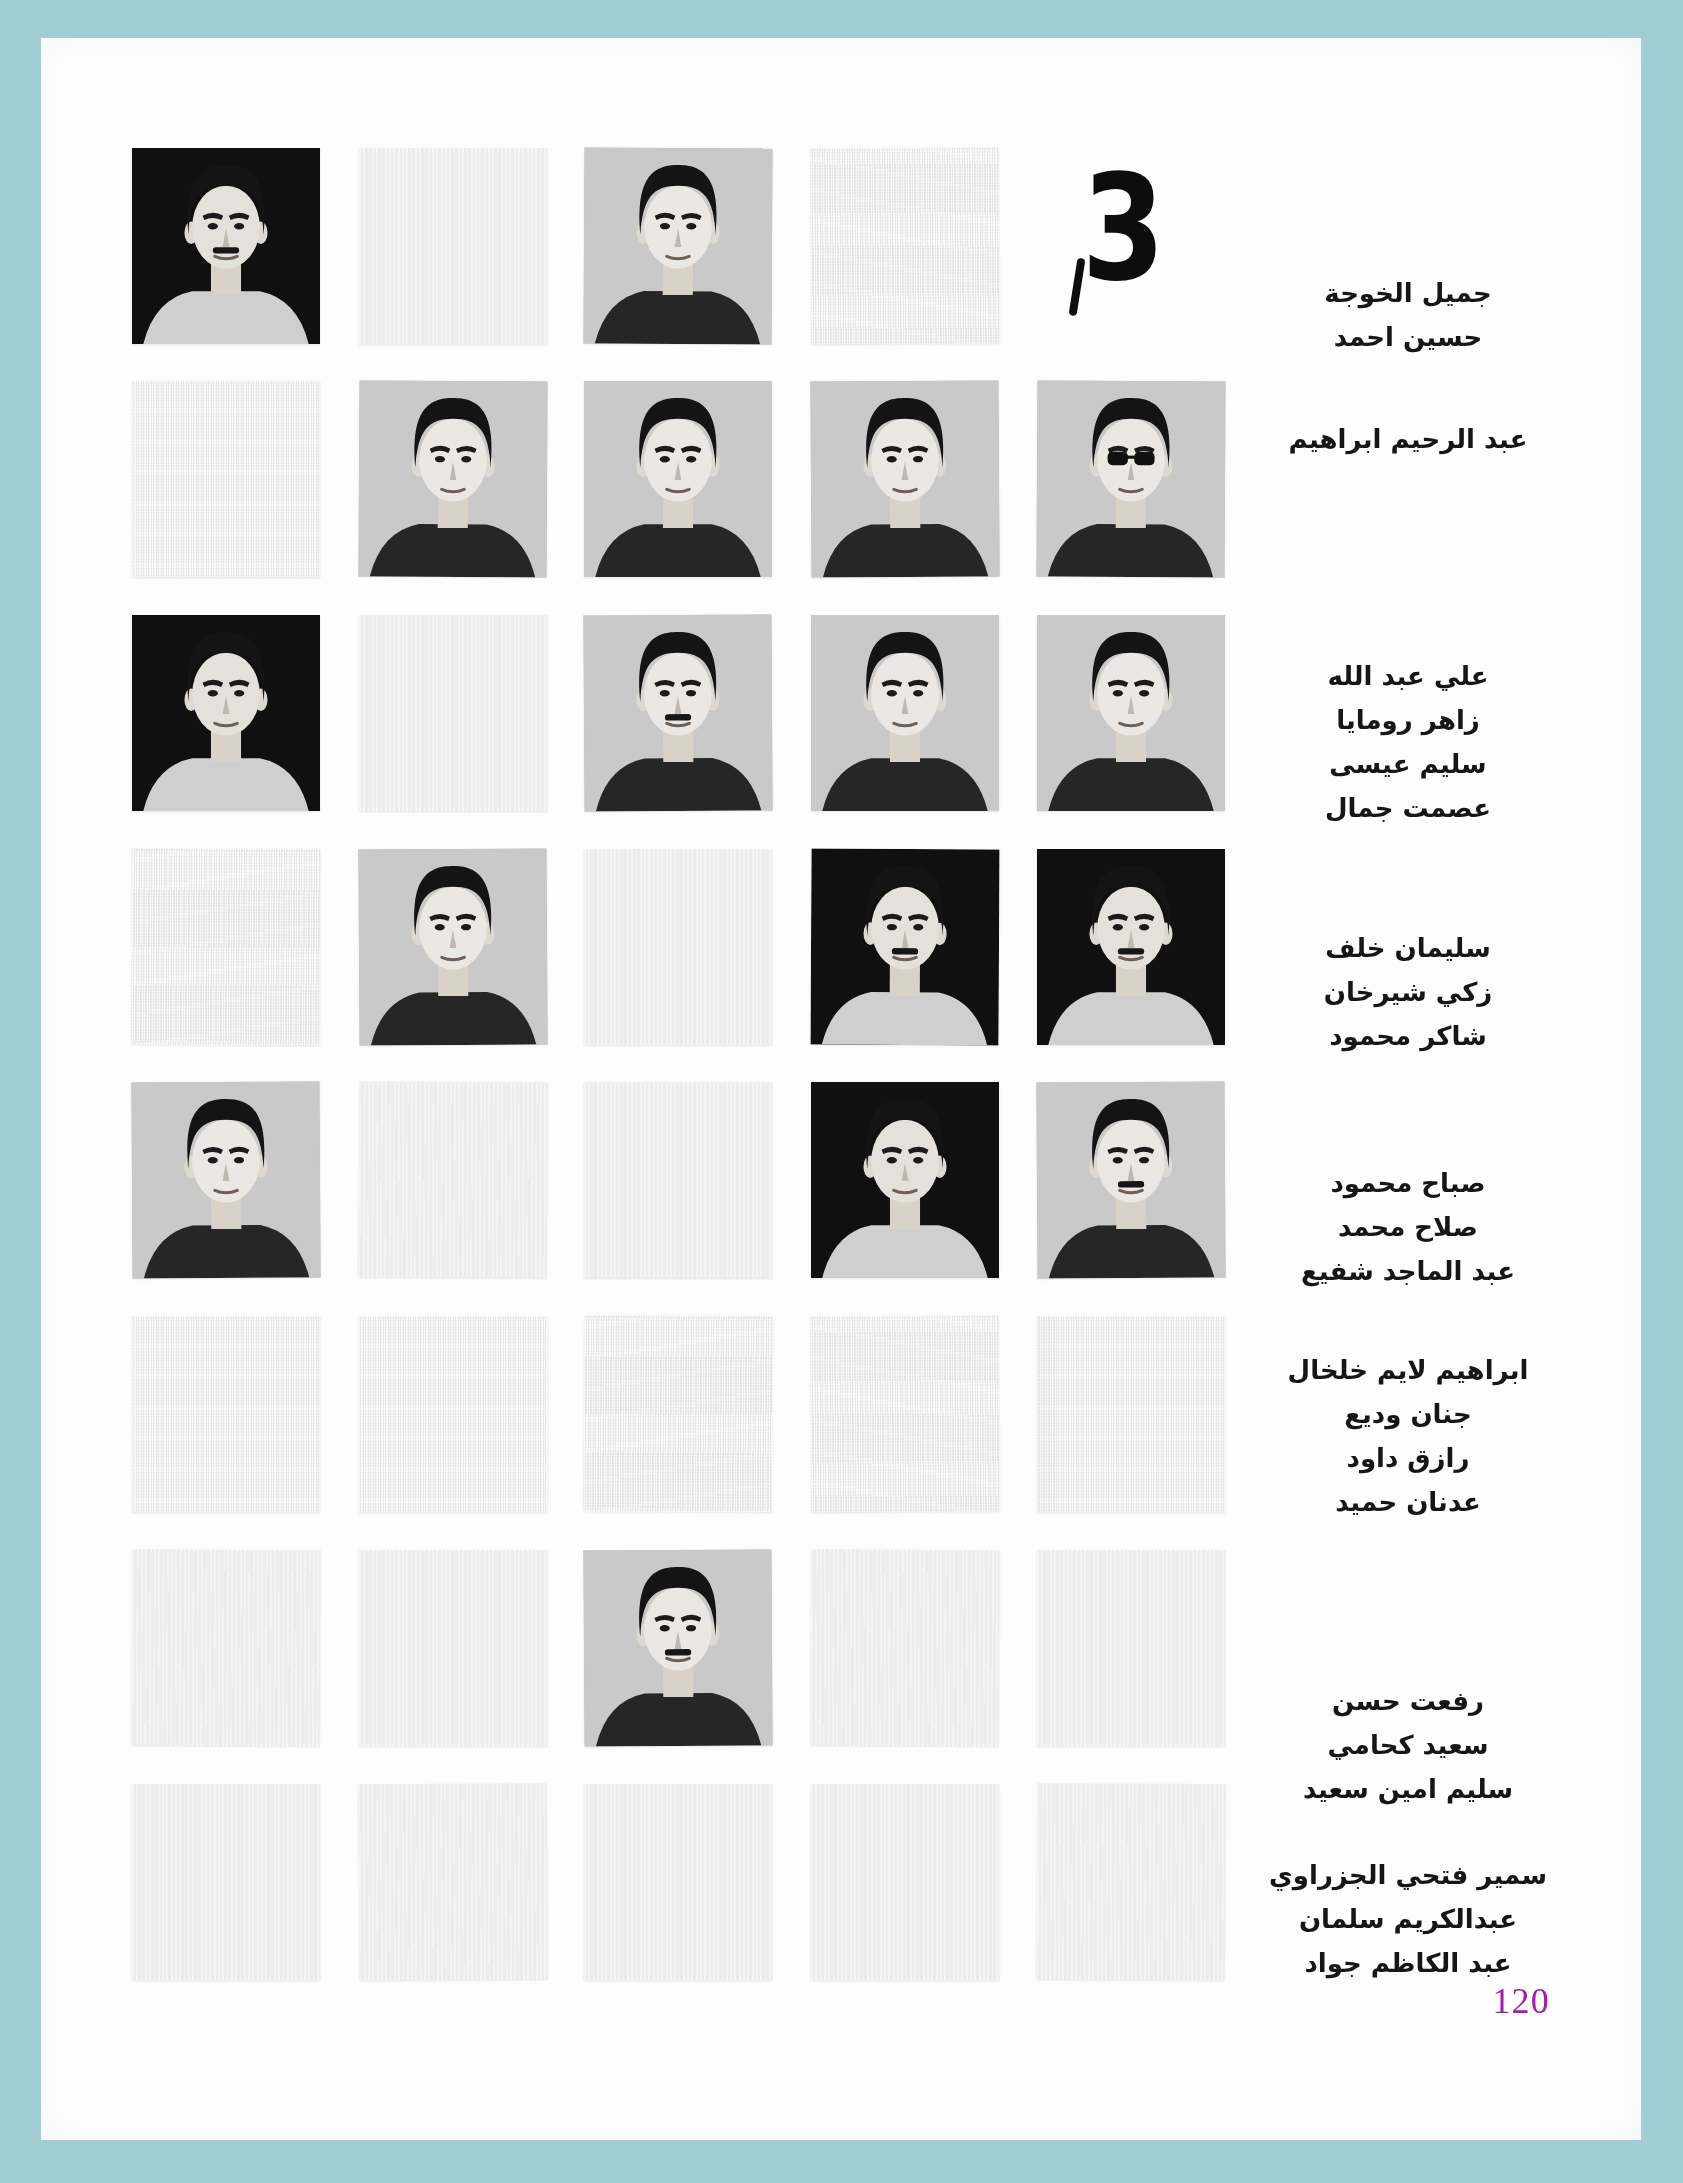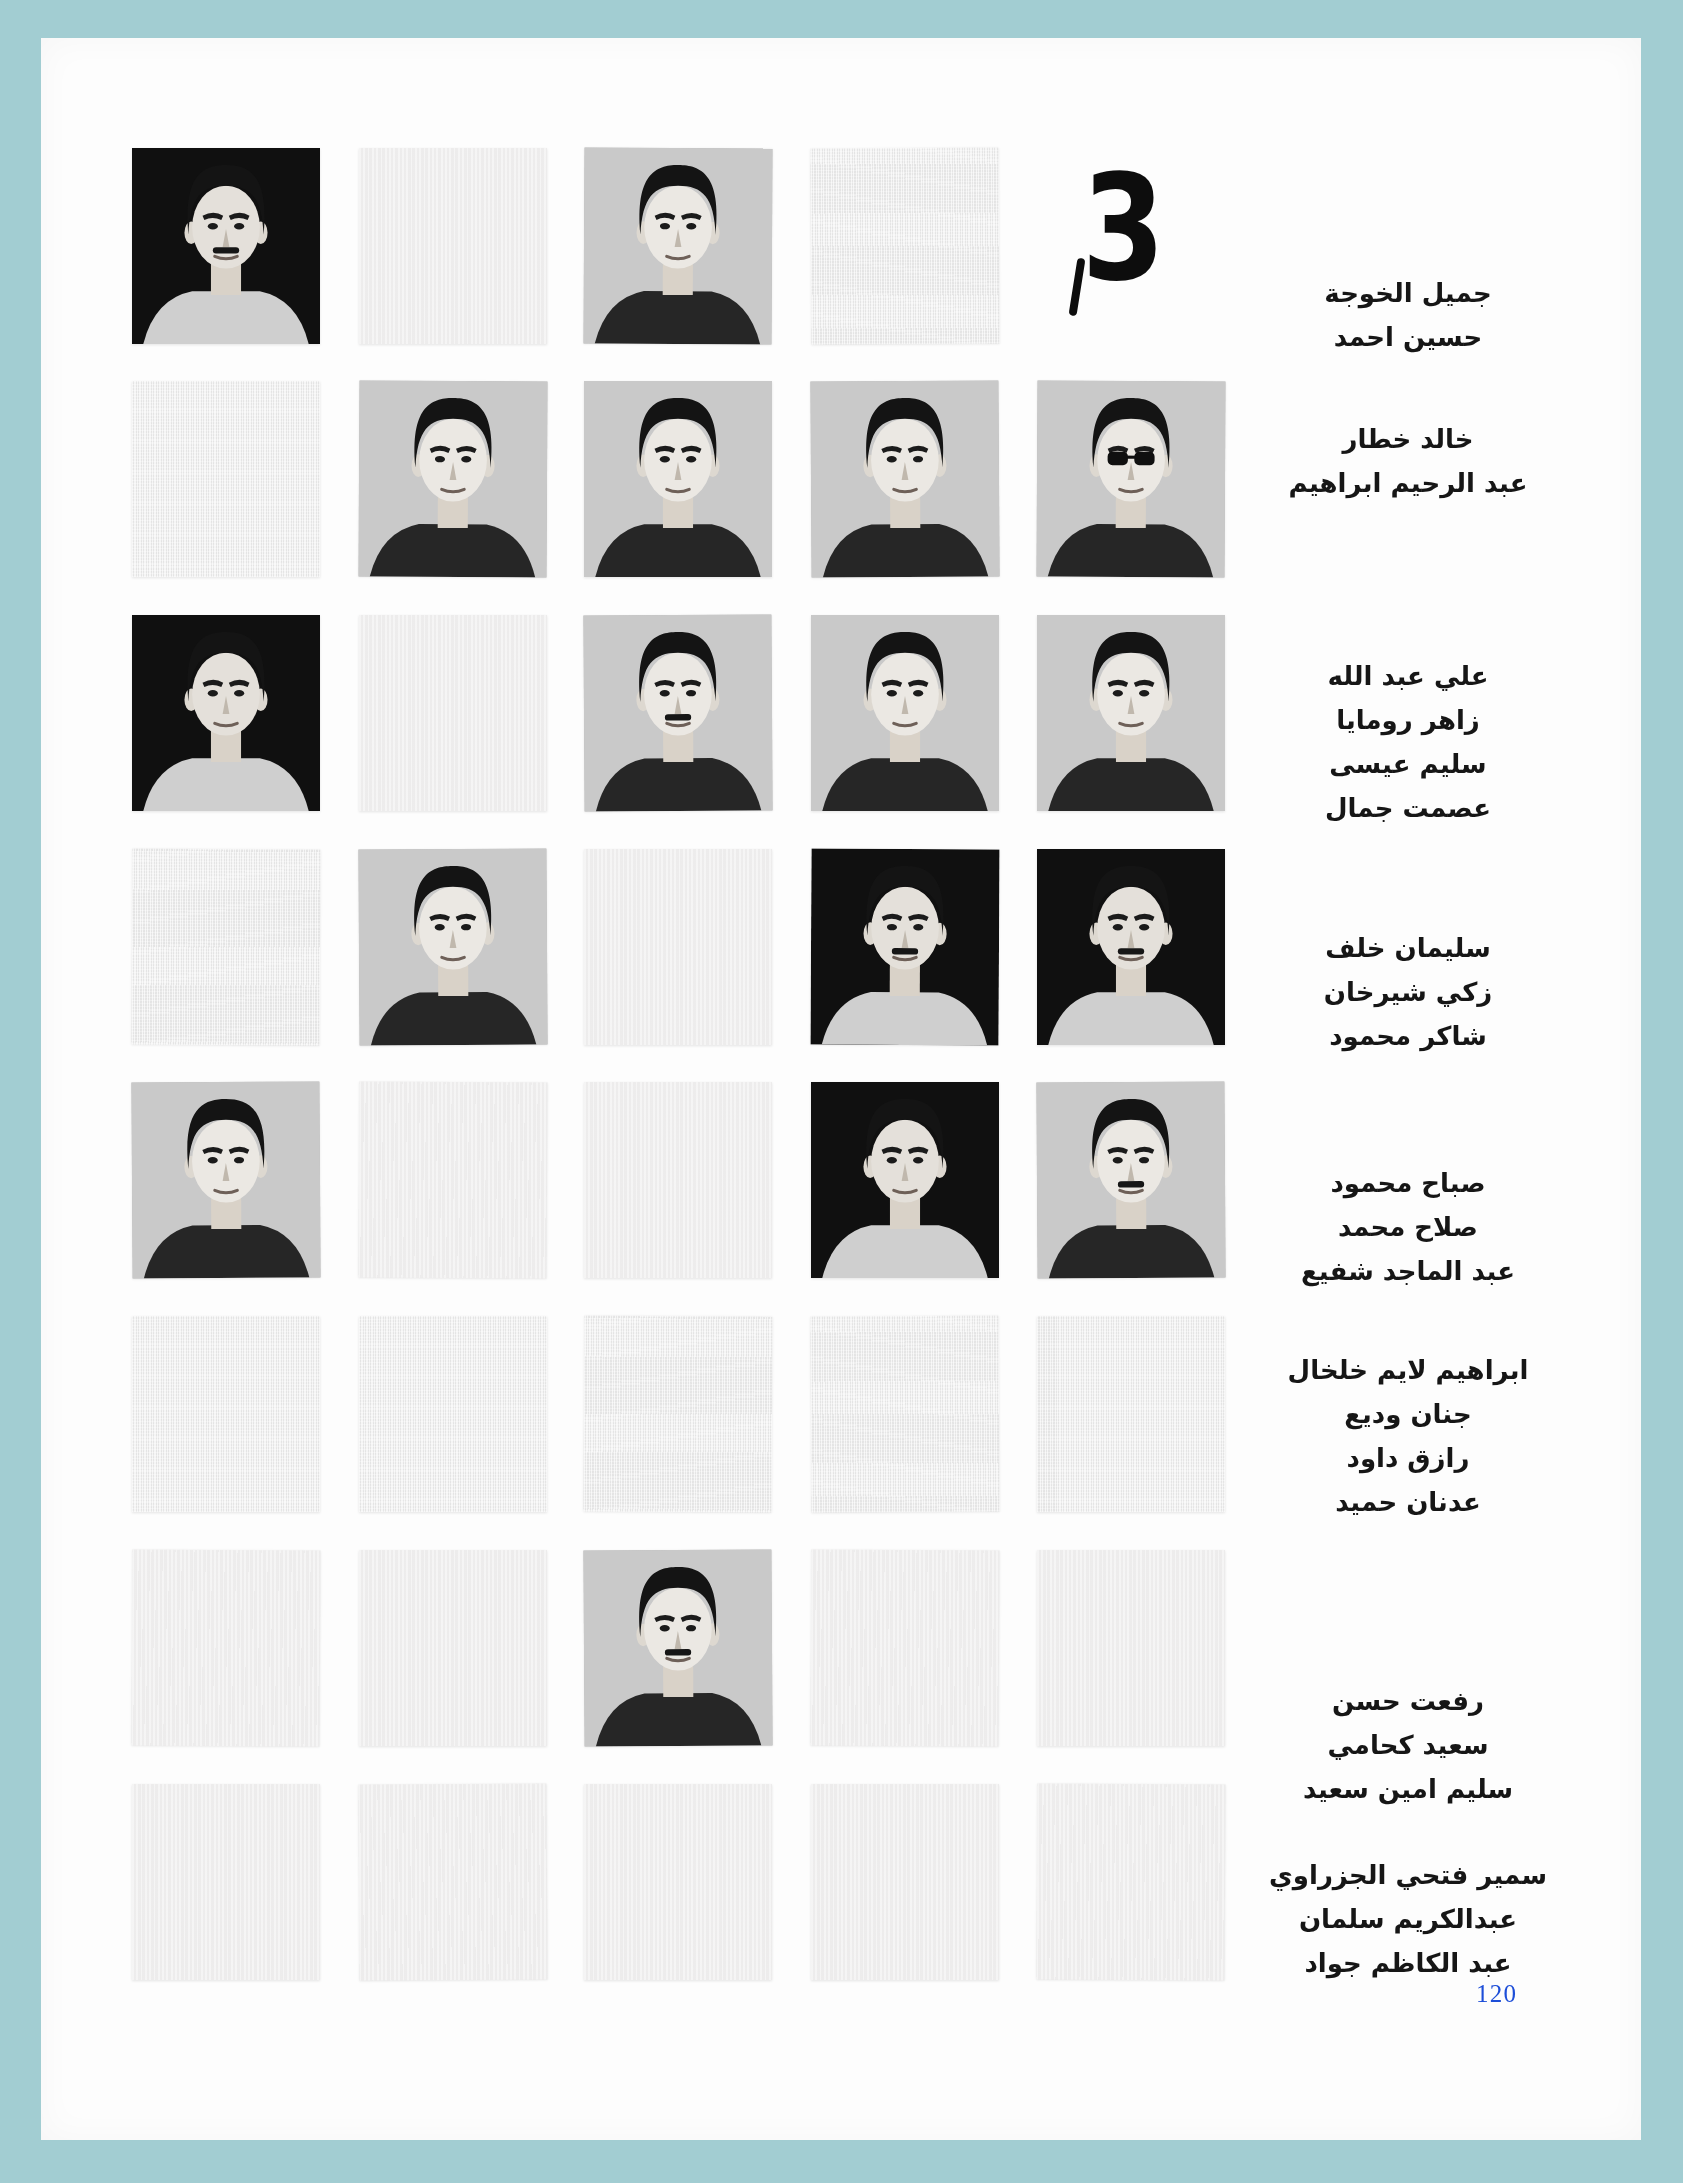--- a/index.html
+++ b/index.html
@@ -69,23 +69,23 @@
   }
   
   .names-group{
     position:absolute;left:1236px;width:344px;
     direction:rtl;text-align:center;
     font-size:26px;line-height:44px;font-weight:bold;
     color:#161616;
   }
   .name-line{white-space:nowrap;}
   .page-no{
-    position:absolute;left:1476px;top:1980px;width:74px;text-align:left;
+    position:absolute;left:1476px;top:1980px;width:74px;text-align:right;
     font-family:"Liberation Serif","DejaVu Serif",serif;
-    font-size:25px;color:#1d4ed8;letter-spacing:1.2px;
+    font-size:36px;color:#a21caf;letter-spacing:1.2px;
   }
 </style>
 </head>
 <body>
 
 <div class="canvas" style="--border: #a2cdd2; --page: #fdfdfd; --ink: #0d0d0d; --blank: #ededed; --photo-light-bg: #c9c9c9; --photo-dark-bg: #101010;">
   <div class="sheet"></div>
 
   <div id="grid">
       <div class="cell photo" style="left: 132px; top: 148px;">
@@ -505,21 +505,20 @@
 
   <div class="section-no">3</div>
   <div class="ink-mark"></div>
 
   <div id="names-layer">
       <div class="names-group" style="top: 271px;">
         <div class="name-line">جميل الخوجة</div>
         <div class="name-line">حسين احمد</div>
       </div>
       <div class="names-group" style="top: 417px;">
-        <div class="name-line">خالد خطار</div>
         <div class="name-line">عبد الرحيم ابراهيم</div>
       </div>
       <div class="names-group" style="top: 654px;">
         <div class="name-line">علي عبد الله</div>
         <div class="name-line">زاهر رومايا</div>
         <div class="name-line">سليم عيسى</div>
         <div class="name-line">عصمت جمال</div>
       </div>
       <div class="names-group" style="top: 926px;">
         <div class="name-line">سليمان خلف</div>

